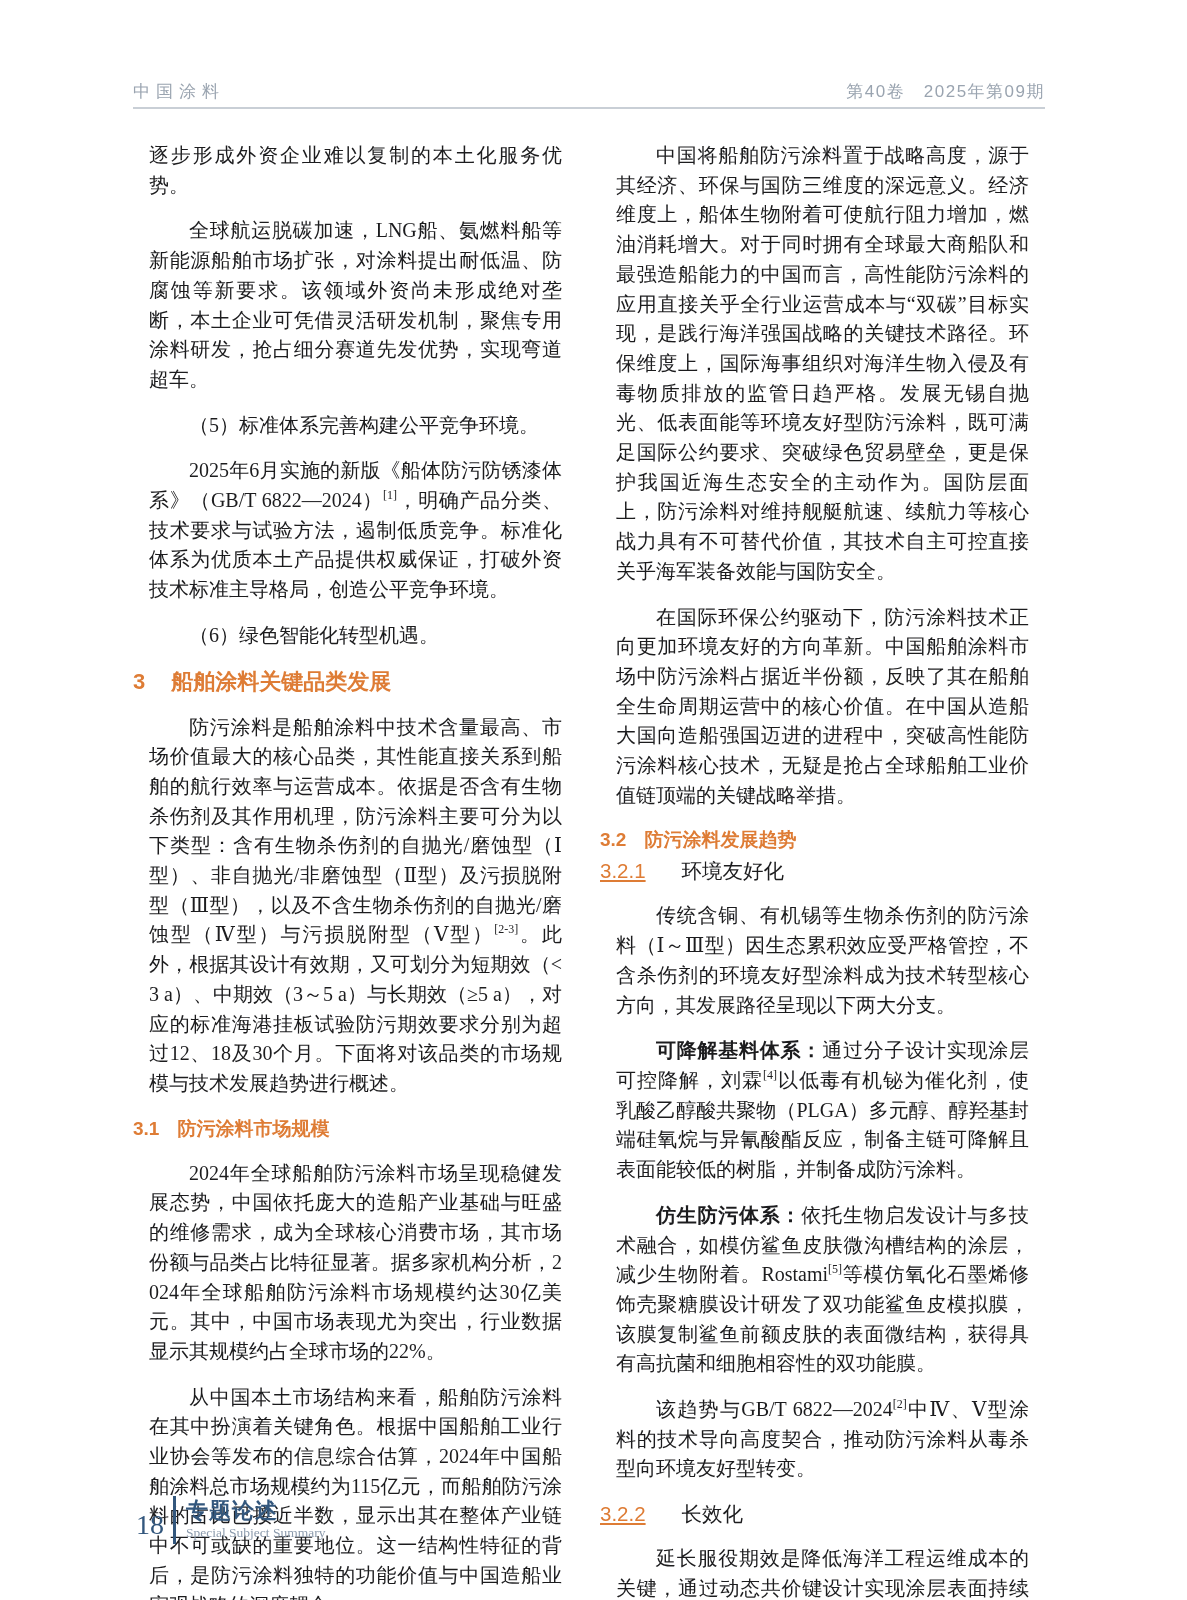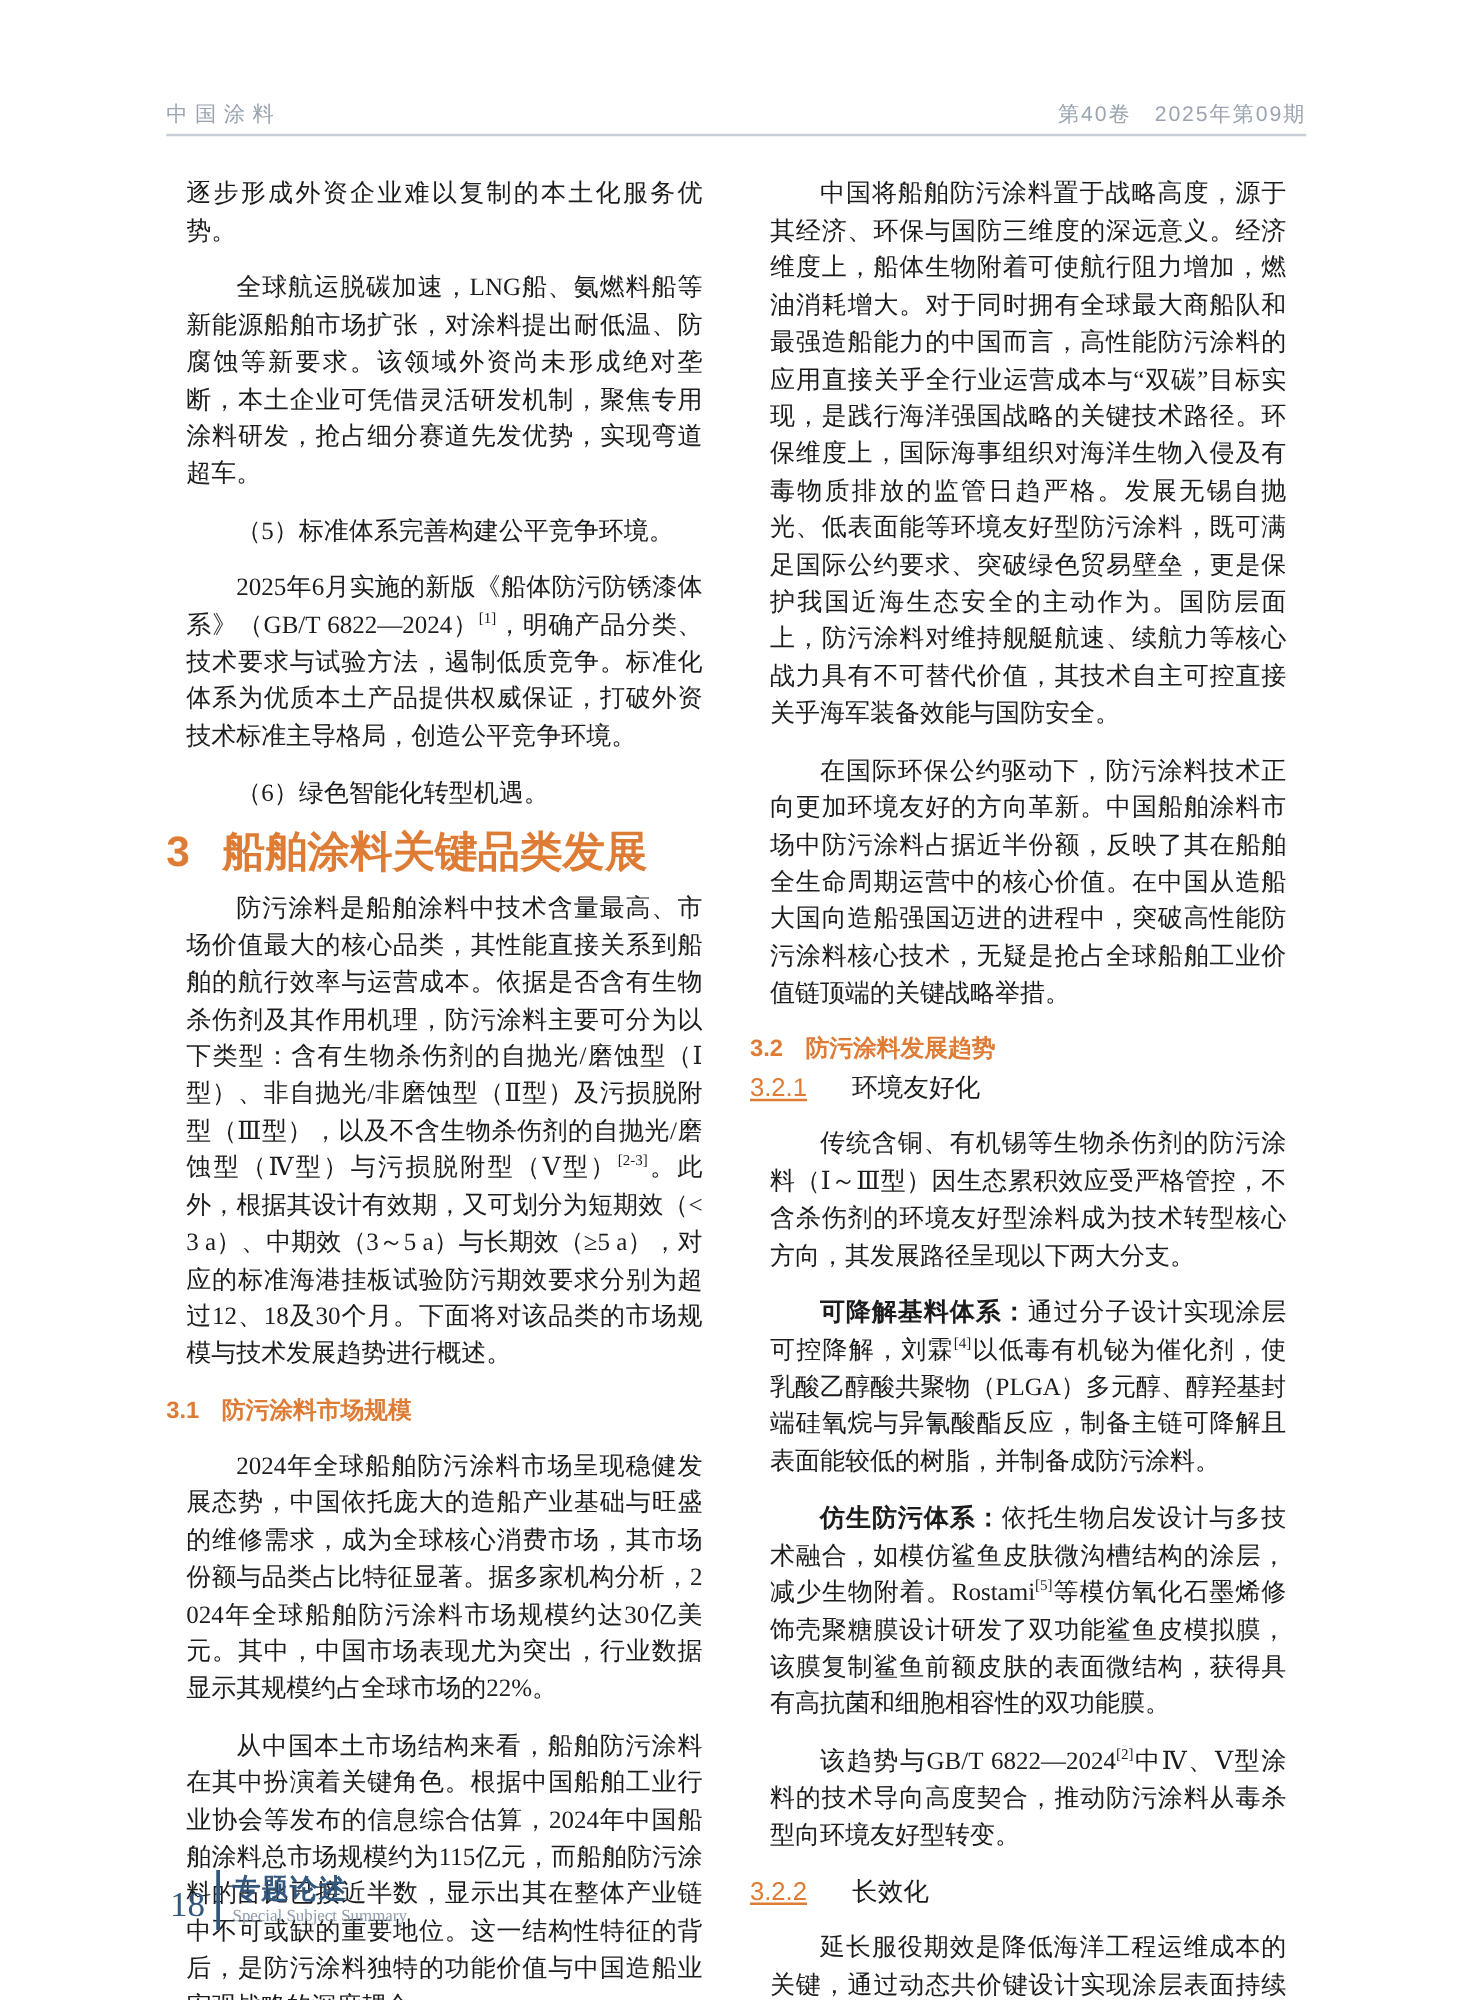--- a/index.html
+++ b/index.html
@@ -35,21 +35,21 @@
   .col{width:445px;}
   .col p{
     font-size:20px;line-height:29.7px;margin:16px;
     text-align:justify;text-indent:2em;
     word-break:break-all;
   }
   .col p.cont{text-indent:0;}
   sup{font-size:12px;line-height:0;vertical-align:super;}
   .h1{
     margin:15px 0 9px;font-family:"Liberation Sans","DejaVu Sans",sans-serif;
-    font-weight:bold;font-size:34px;line-height:30px;color:var(--accent_orange);
+    font-weight:bold;font-size:22px;line-height:30px;color:var(--accent_orange);
   }
   .h1 .num{margin-right:26px;}
   .h2{
     margin:5px 0 3px;font-family:"Liberation Sans","DejaVu Sans",sans-serif;
     font-weight:bold;font-size:19px;line-height:28px;color:var(--accent_orange);
   }
   .h2 .num{margin-right:18px;}
   .h3{
     margin:3px 0 1px;font-size:20.5px;line-height:28px;font-weight:normal;
   }

